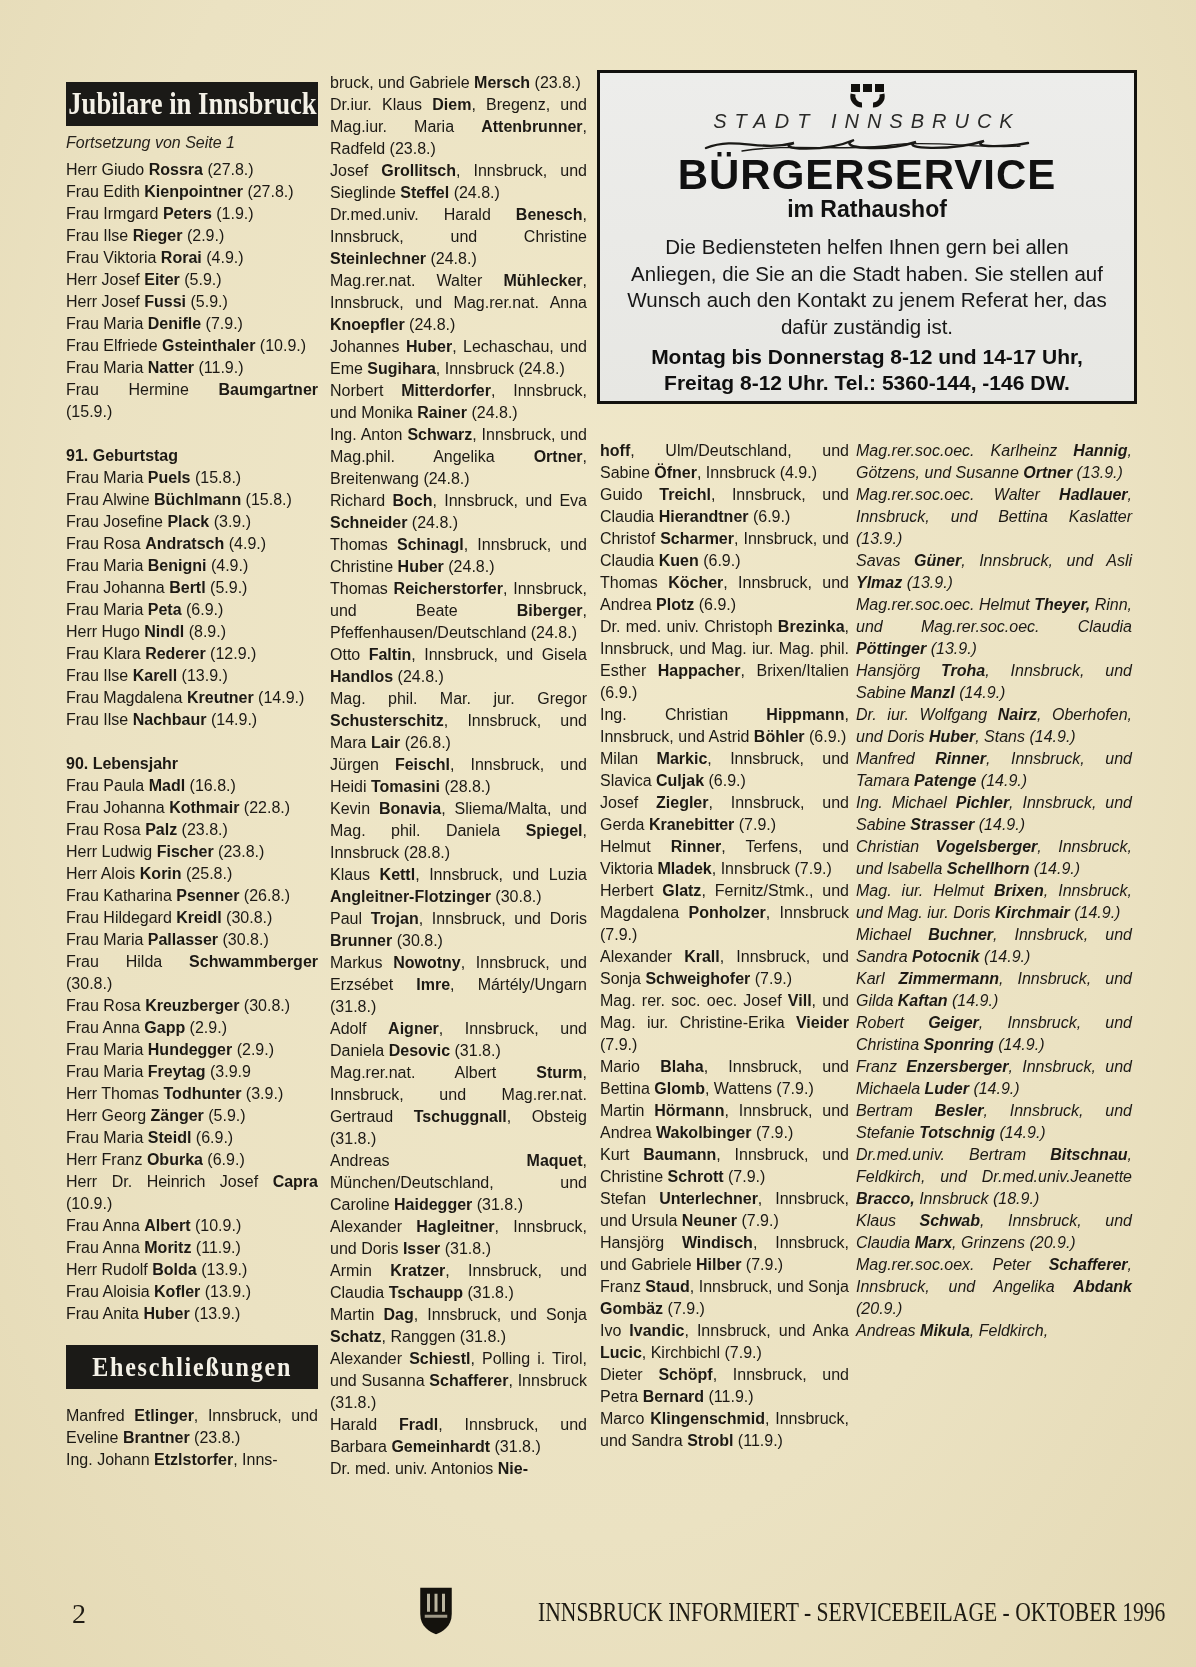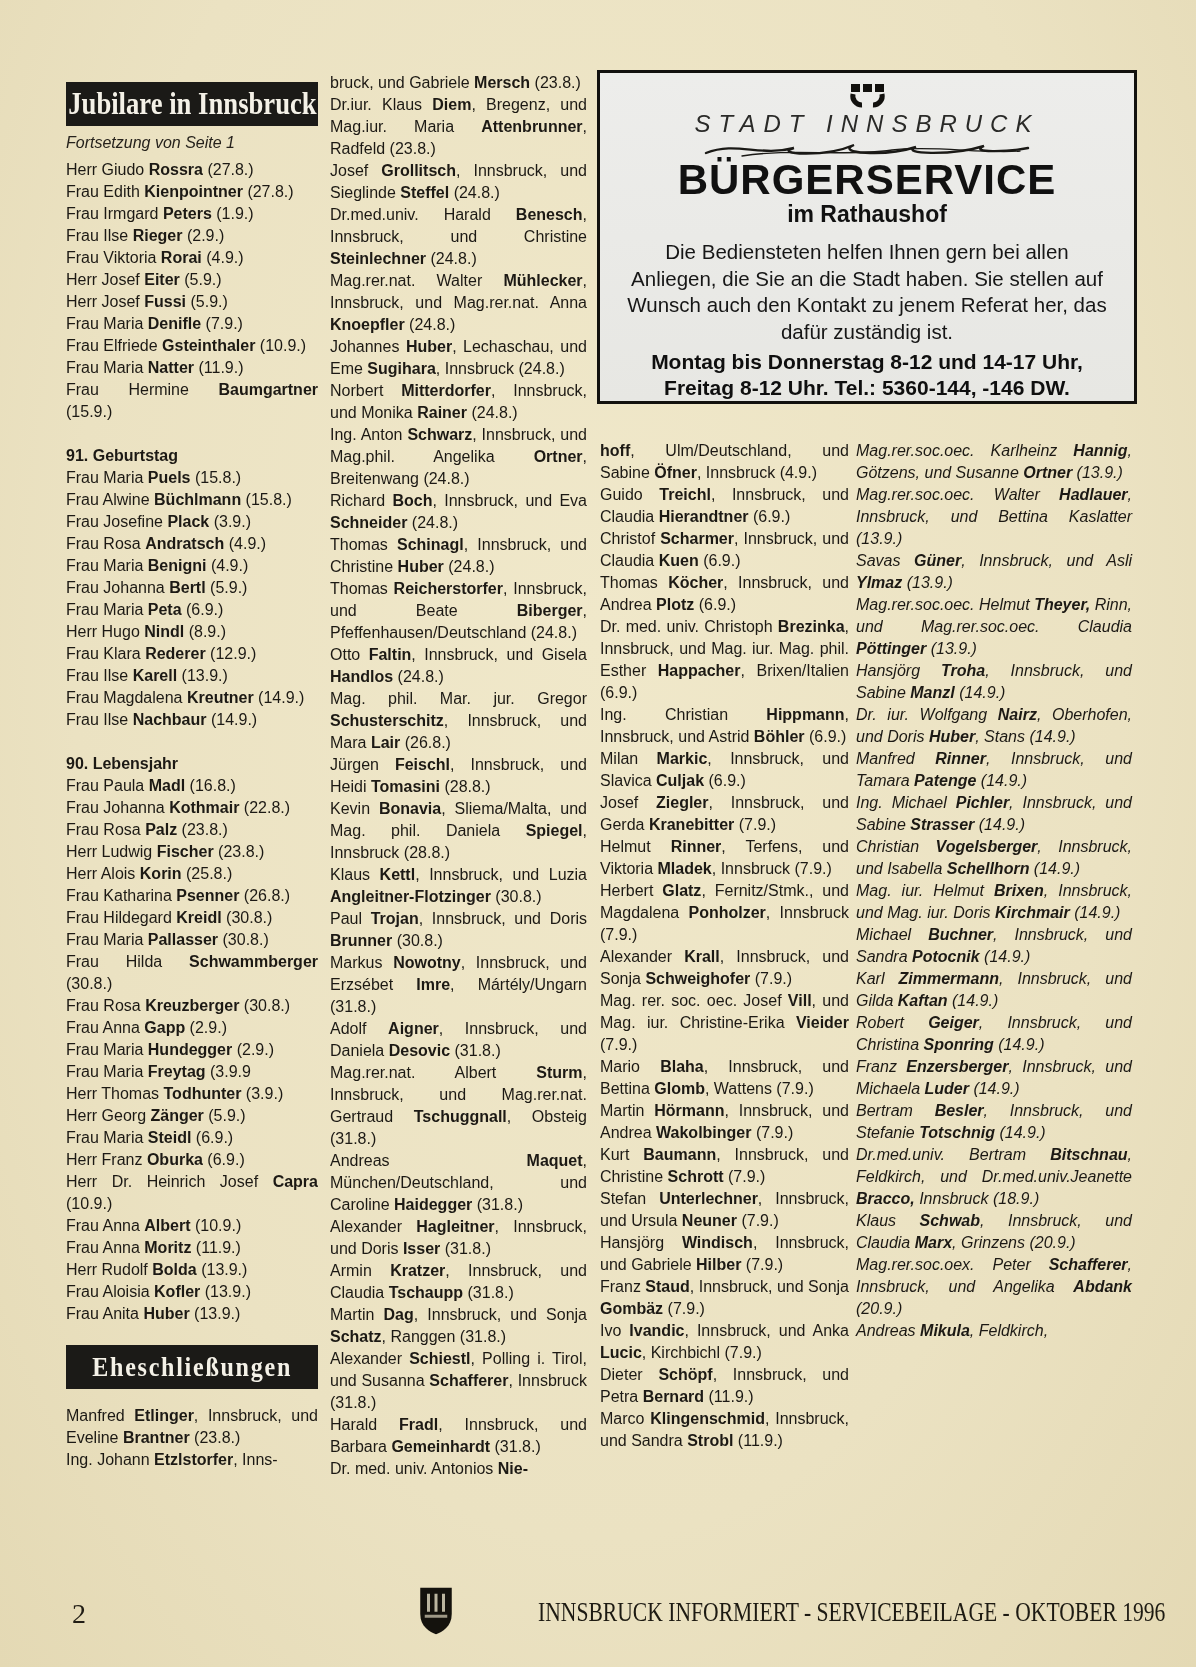--- a/index.html
+++ b/index.html
@@ -27,21 +27,21 @@
   .banner-ehe { margin-top:20px; }
   .banner-ehe + .list { margin-top:16px; }
 
   .service-box {
     position:absolute; left:597px; top:70px; width:540px; height:334px;
     background:linear-gradient(180deg,#ededeb 0%, #e7e7e3 100%);
     border:3px solid #12110e; padding:11px 26px 6px 26px; text-align:center;
   }
   .crown-icon { display:block; margin:0 auto; }
   .brand-name {
-    font-size:24px; letter-spacing:8px; font-style:italic; color:#2a2a28;
+    font-size:20px; letter-spacing:8px; font-style:italic; color:#2a2a28;
     font-family:"Liberation Sans", sans-serif; margin-top:1px; white-space:nowrap;
   }
   .flourish-icon { display:block; margin:1px auto 0 auto; }
   .service-title { font-size:42px; line-height:42px; font-weight:bold; letter-spacing:1px; color:#111; }
   .service-subtitle { font-size:23px; line-height:26px; font-weight:bold; color:#111; }
   .service-body { font-size:20.5px; line-height:26.5px; margin-top:12px; color:#161616; }
   .service-hours { font-size:21px; line-height:26px; font-weight:bold; margin-top:4px; color:#0f0f0f; }
 
   .footer-pagenum {
     position:absolute; left:72px; top:1598px;

